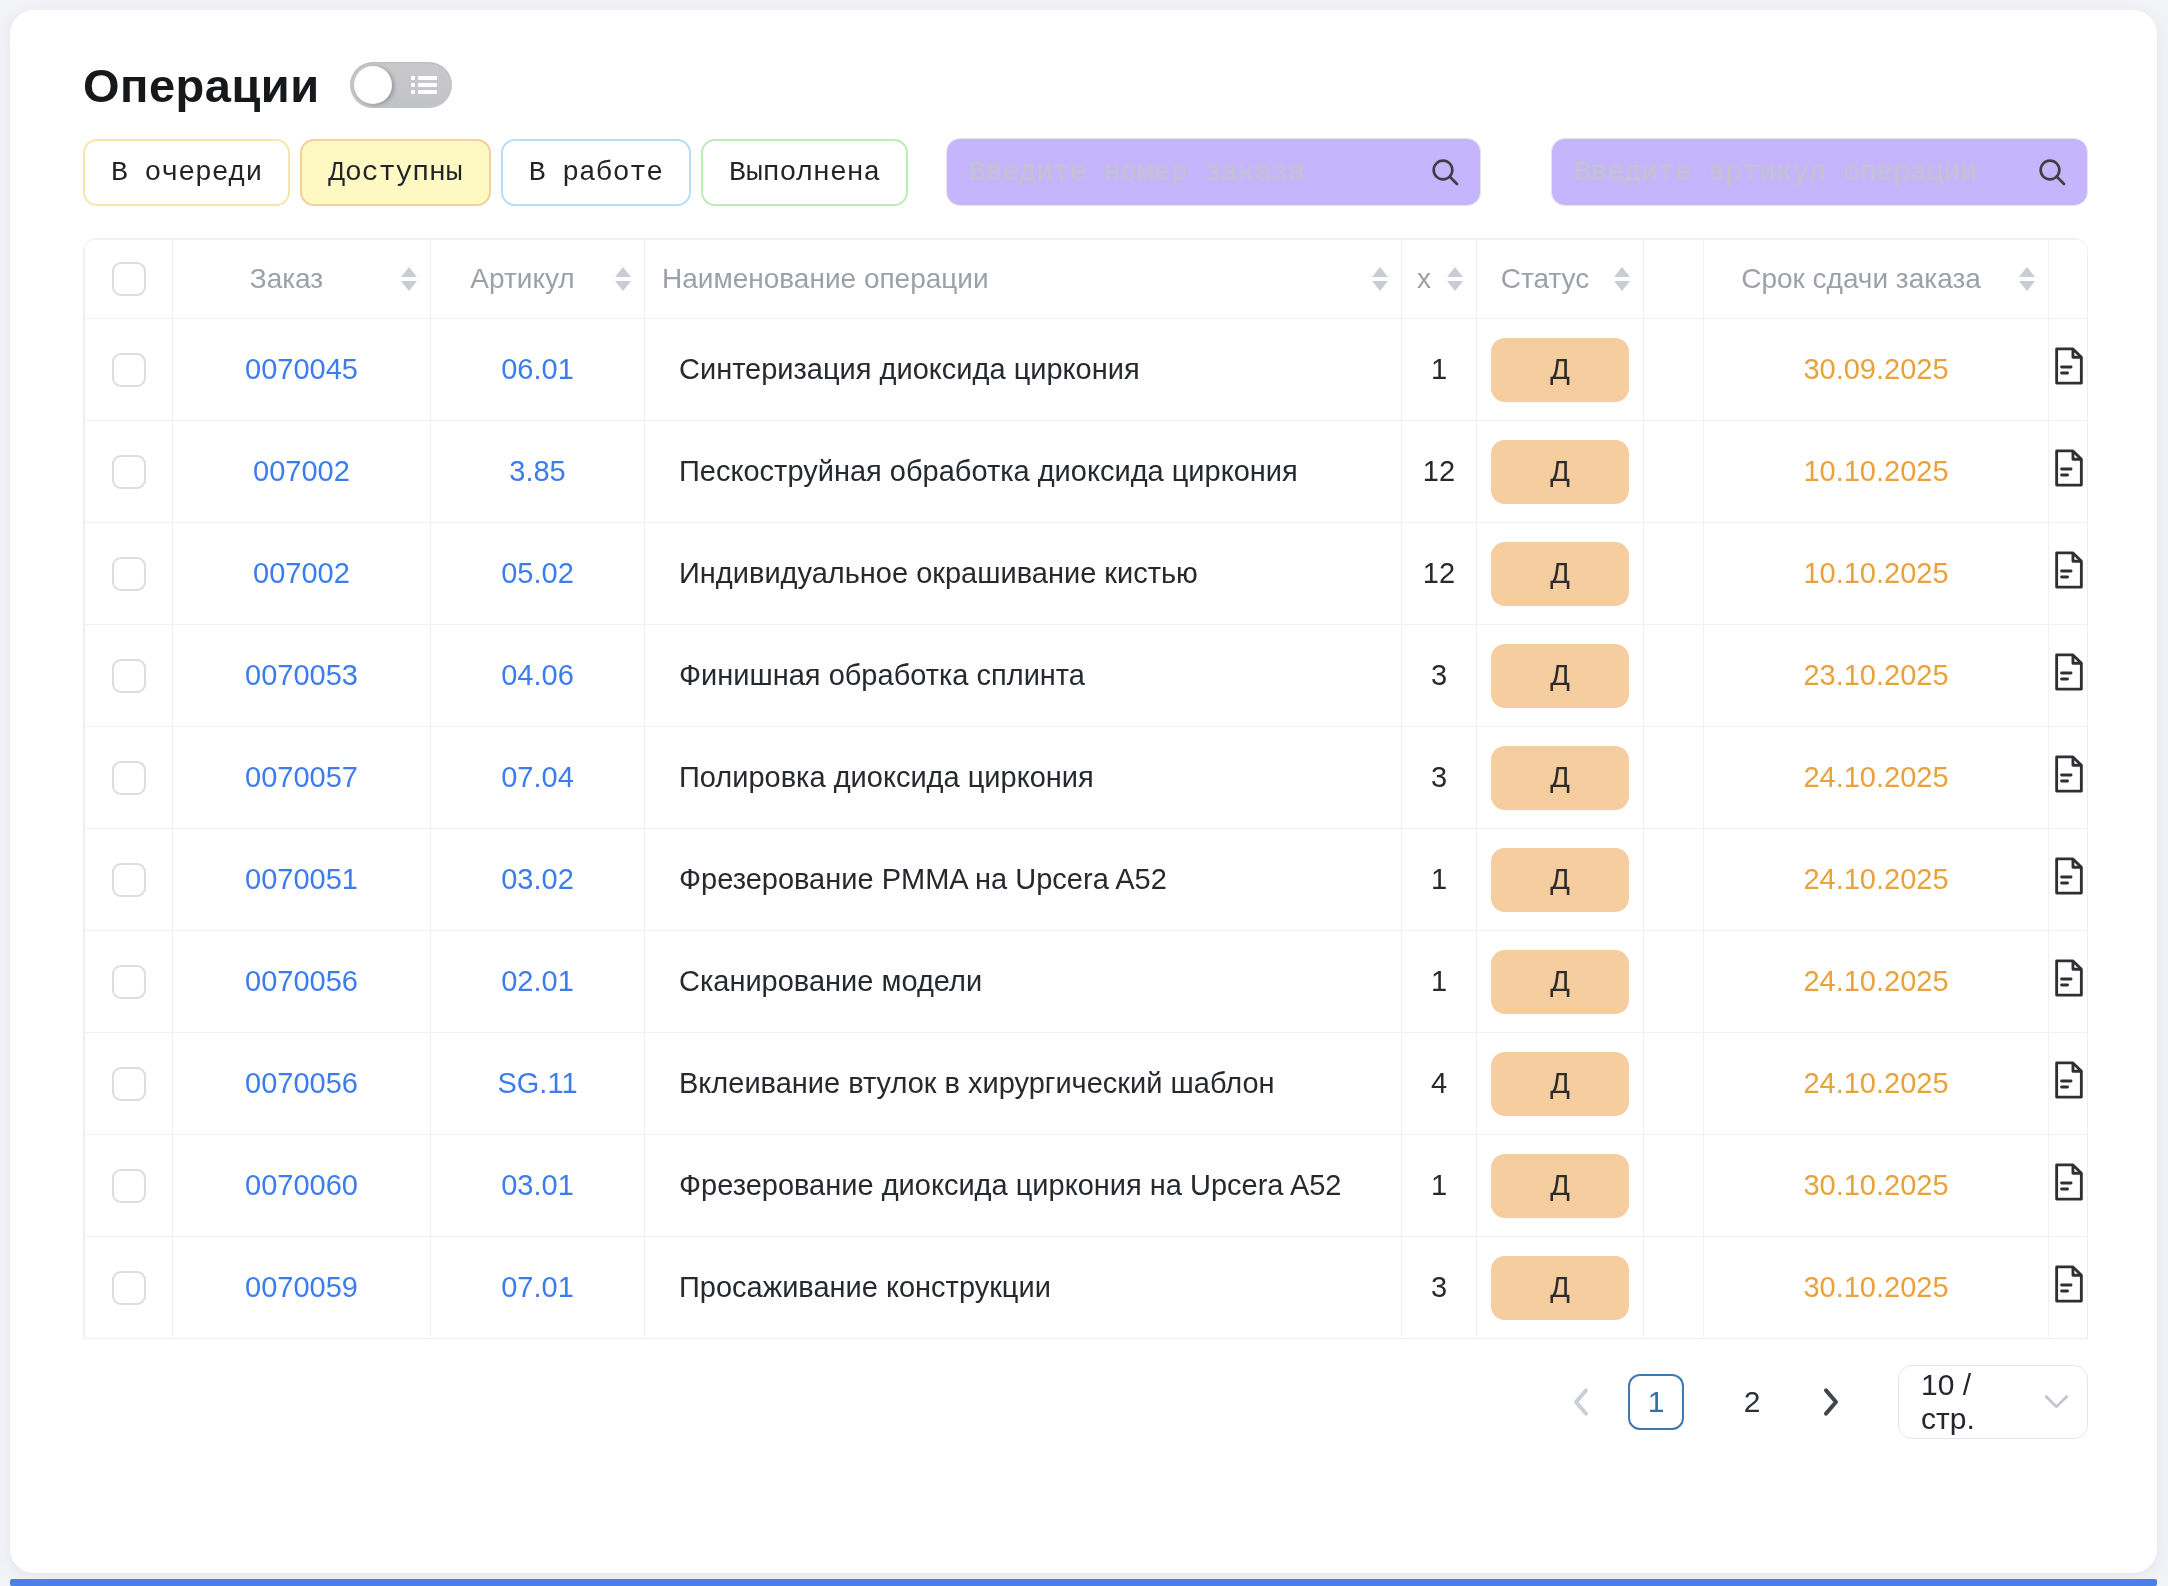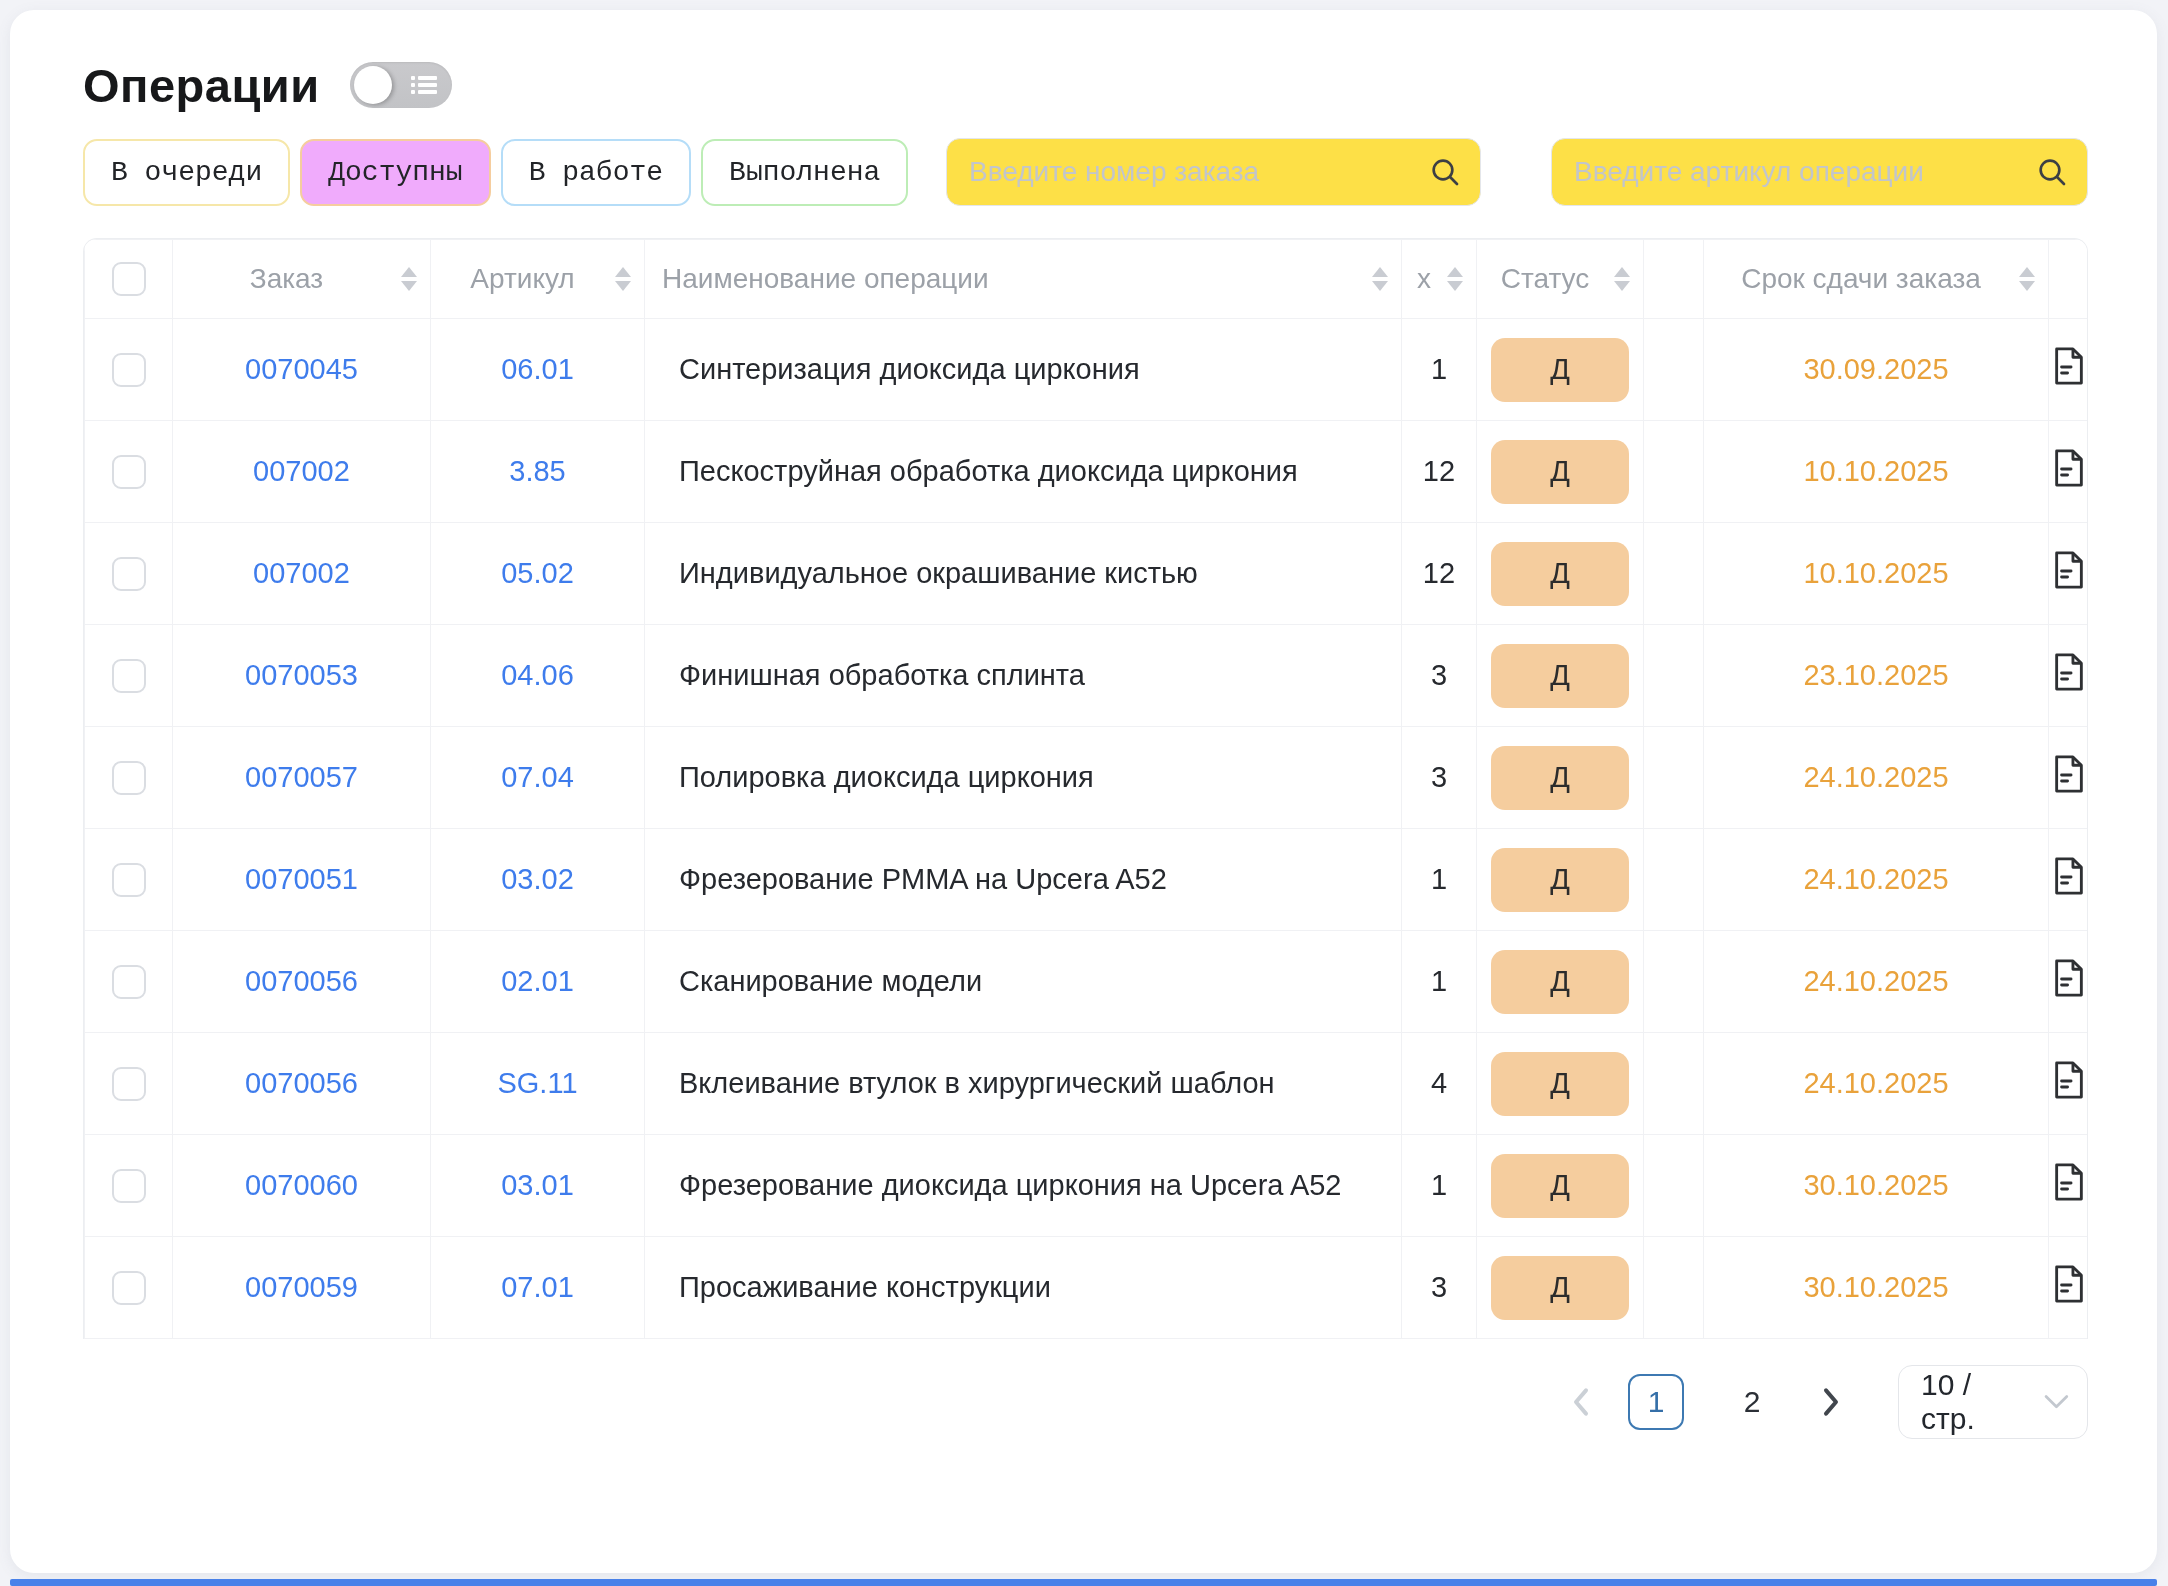--- a/index.html
+++ b/index.html
@@ -39,31 +39,31 @@
 
   
   .controls-row { display:flex; align-items:center; margin-top:22px; height:68px; }
   .filter-btn {
     height:67px; padding:0 26px; margin-right:10px;
     background:#ffffff; border:2px solid transparent; border-radius:14px;
     font-size:28px; color:#222428; cursor:pointer;
     font-family:Liberation Mono, monospace; display:inline-flex; align-items:center;text-align:center;
   }
   .filter-btn.queued     { border-color:#f6e7a9; }
-  .filter-btn.available  { background:#f0abfc; border-color:#f5cd9e; }
+  .filter-btn.available  { background:#fef9c3; border-color:#f5cd9e; }
   .filter-btn.inprogress { border-color:#b5ddf8; }
   .filter-btn.done       { border-color:#bdedb6; }
 
   .search-box { position:relative; height:68px; }
   .search-box.first { margin-left:auto; }
   .search-box.second { margin-left:70px; }
   .search-box input {
     width:100%; height:100%; border:1.5px solid #e4e6ea; border-radius:14px;
     padding:0 66px 0 22px; font-size:28px; color:#222428; outline:none;
-    font-family:Liberation Sans, sans-serif; background:#fde047;
+    font-family:Liberation Mono, monospace; background:#c4b5fd;
   }
   .search-box input::placeholder { color:#c2c5cb; }
   .search-box .search-glyph {
     position:absolute; right:20px; top:50%; transform:translateY(-50%);
     width:32px; height:32px; cursor:pointer; display:block;
   }
   .search-box.first  { width:535px; }
   .search-box.second { width:537px; }
 
   

